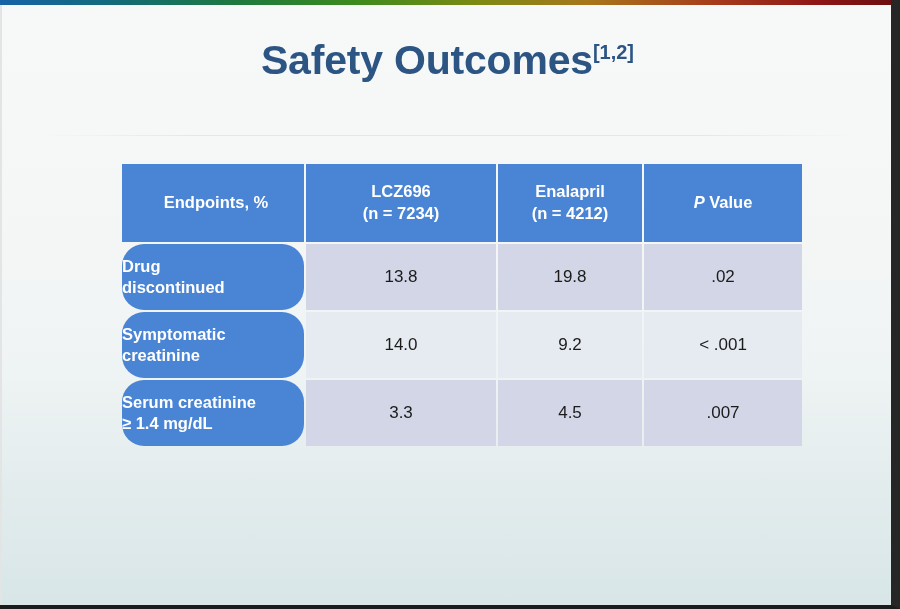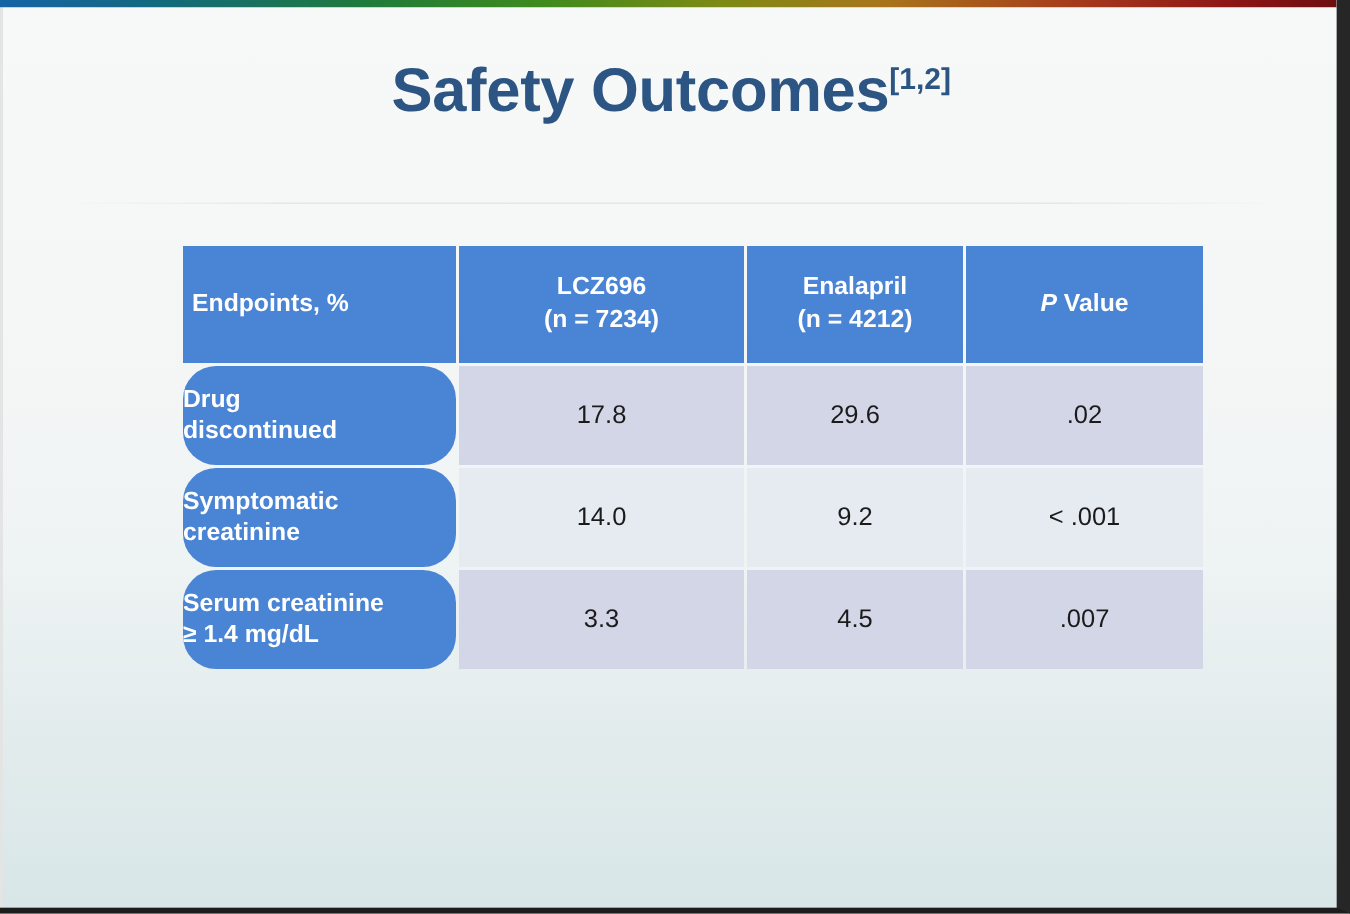--- a/index.html
+++ b/index.html
@@ -122,21 +122,21 @@
   
   .hdr {
     background: #4a84d4;
     color: #ffffff;
     font-weight: bold;
     font-size: 16.5px;
     height: 78px;
     line-height: 1.32;
   }
   .hdr.label {
-    text-align: left;
+    text-align: center;
     padding-left: 6px;
   }
   .hdr.num {
     text-align: center;
   }
   .hdr .pital {
     font-style: italic;
   }
 
   
@@ -200,22 +200,22 @@
             <span class="pital">P</span><span> Value</span>
           </th>
         </tr>
       </thead>
       <tbody>
         <tr class="alt-dark">
           <td class="rowlabel">
             <div>Drug</div>
             <div>discontinued</div>
           </td>
-          <td class="val">17.8</td>
-          <td class="val">29.6</td>
+          <td class="val">13.8</td>
+          <td class="val">19.8</td>
           <td class="val">.02</td>
         </tr>
         <tr class="alt-light">
           <td class="rowlabel">
             <div>Symptomatic</div>
             <div>creatinine</div>
           </td>
           <td class="val">14.0</td>
           <td class="val">9.2</td>
           <td class="val">&lt; .001</td>

